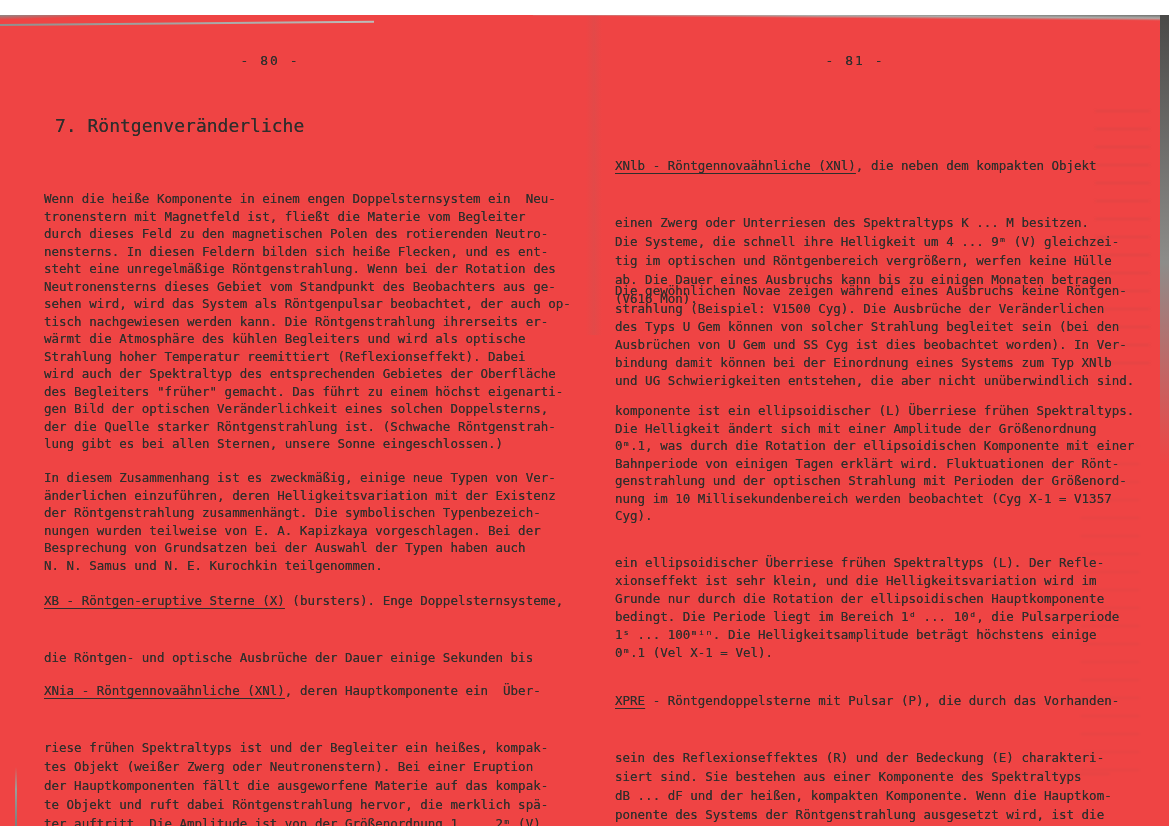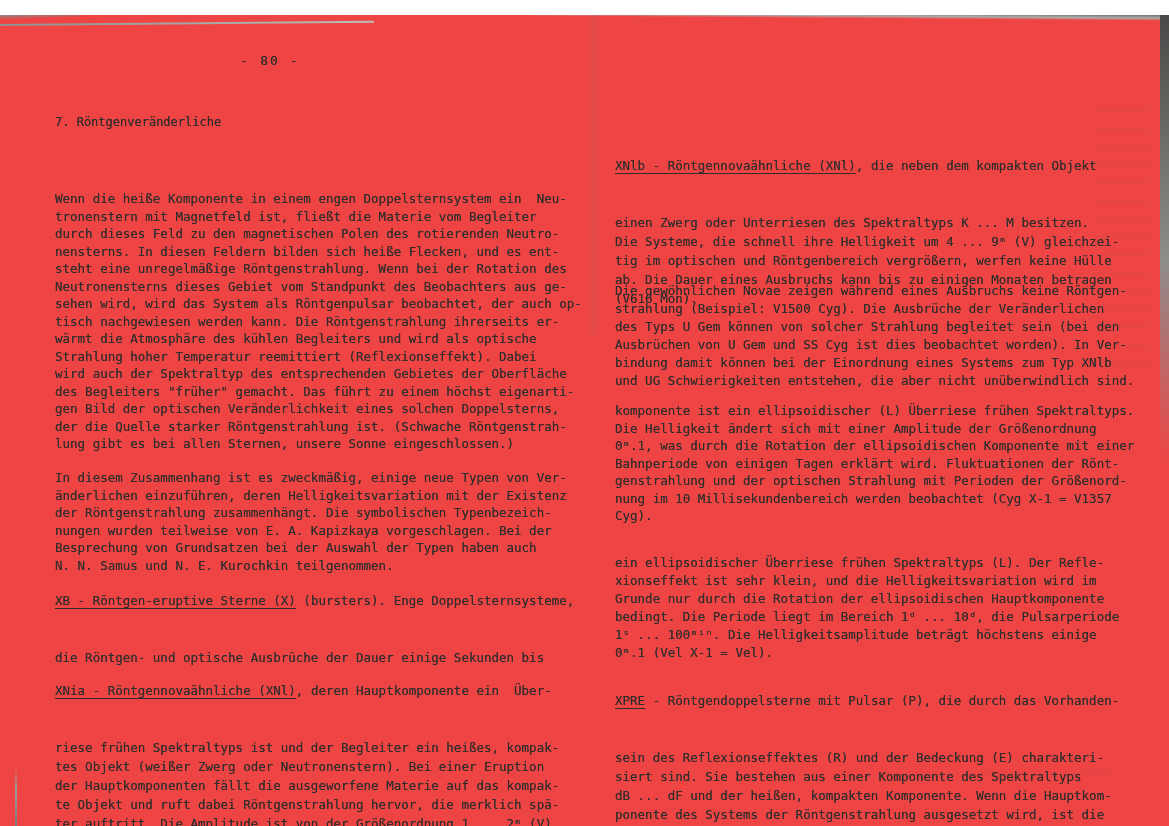--- a/index.html
+++ b/index.html
@@ -18,30 +18,30 @@
   .pagenum{
     position:absolute;top:38px;
     font-size:13px;letter-spacing:2px;
     text-align:center;
     text-shadow:0 0 0.4px rgba(45,45,45,.8);
   }
   #page-left .pagenum{left:55px;width:430px;}
   #page-right .pagenum{left:31px;width:480px;}
   .heading{
     position:absolute;left:55px;top:100px;
-    font-size:12px;
+    font-size:18px;
     text-shadow:0 0 0.4px rgba(45,45,45,.8);
   }
   .para{
     position:absolute;
     font-size:12.5px;
     white-space:pre;
     text-shadow:0 0 0.45px rgba(50,48,45,.75);
   }
-  #page-left .para{left:55px;width:528px;}
+  #page-left .para{left:44px;width:528px;}
   #page-right .para{left:31px;width:540px;}
   .lh17 .tline, .lh17{line-height:17.5px;}
   .lh18 .tline, .lh18{line-height:18px;}
   .lh19 .tline, .lh19{line-height:19px;}
   .ul{text-decoration:underline;text-underline-offset:3px;}
   
   .edge-top-left{
     position:absolute;left:-6px;top:9px;width:380px;height:2px;
     background:linear-gradient(to right,#8f8f8d,#bdbdba);
     transform:rotate(-0.5deg);transform-origin:left center;
@@ -99,20 +99,21 @@
       <div><div class="tline">die Röntgen- und optische Ausbrüche der Dauer einige Sekunden bis</div></div>
     </div>
 
     <div class="para lh19" style="top:628px">
       <div class="tline"><span class="ul">XNia - Röntgennovaähnliche (XNl)</span><span>, deren Hauptkomponente ein  Über-</span></div>
       <div><div class="tline">riese frühen Spektraltyps ist und der Begleiter ein heißes, kompak-</div><div class="tline">tes Objekt (weißer Zwerg oder Neutronenstern). Bei einer Eruption</div><div class="tline">der Hauptkomponenten fällt die ausgeworfene Materie auf das kompak-</div><div class="tline">te Objekt und ruft dabei Röntgenstrahlung hervor, die merklich spä-</div><div class="tline">ter auftritt. Die Amplitude ist von der Größenordnung 1 ... 2ᵐ (V).</div><div class="tline">Beispiel: V725 Tau.</div></div>
     </div>
   </div>
 
   <div class="page" id="page-right">
+    <div class="pagenum">- 81 -</div>
 
     <div class="para lh19" style="top:103px">
       <div class="tline"><span class="ul">XNlb - Röntgennovaähnliche (XNl)</span><span>, die neben dem kompakten Objekt</span></div>
       <div><div class="tline">einen Zwerg oder Unterriesen des Spektraltyps K ... M besitzen.</div><div class="tline">Die Systeme, die schnell ihre Helligkeit um 4 ... 9ᵐ (V) gleichzei-</div><div class="tline">tig im optischen und Röntgenbereich vergrößern, werfen keine Hülle</div><div class="tline">ab. Die Dauer eines Ausbruchs kann bis zu einigen Monaten betragen</div><div class="tline">(V616 Mon).</div></div>
     </div>
 
     <div class="para lh18" style="top:231px">
       <div><div class="tline">Die gewöhnlichen Novae zeigen während eines Ausbruchs keine Röntgen-</div><div class="tline">strahlung (Beispiel: V1500 Cyg). Die Ausbrüche der Veränderlichen</div><div class="tline">des Typs U Gem können von solcher Strahlung begleitet sein (bei den</div><div class="tline">Ausbrüchen von U Gem und SS Cyg ist dies beobachtet worden). In Ver-</div><div class="tline">bindung damit können bei der Einordnung eines Systems zum Typ XNlb</div><div class="tline">und UG Schwierigkeiten entstehen, die aber nicht unüberwindlich sind.</div></div>
     </div>
 

